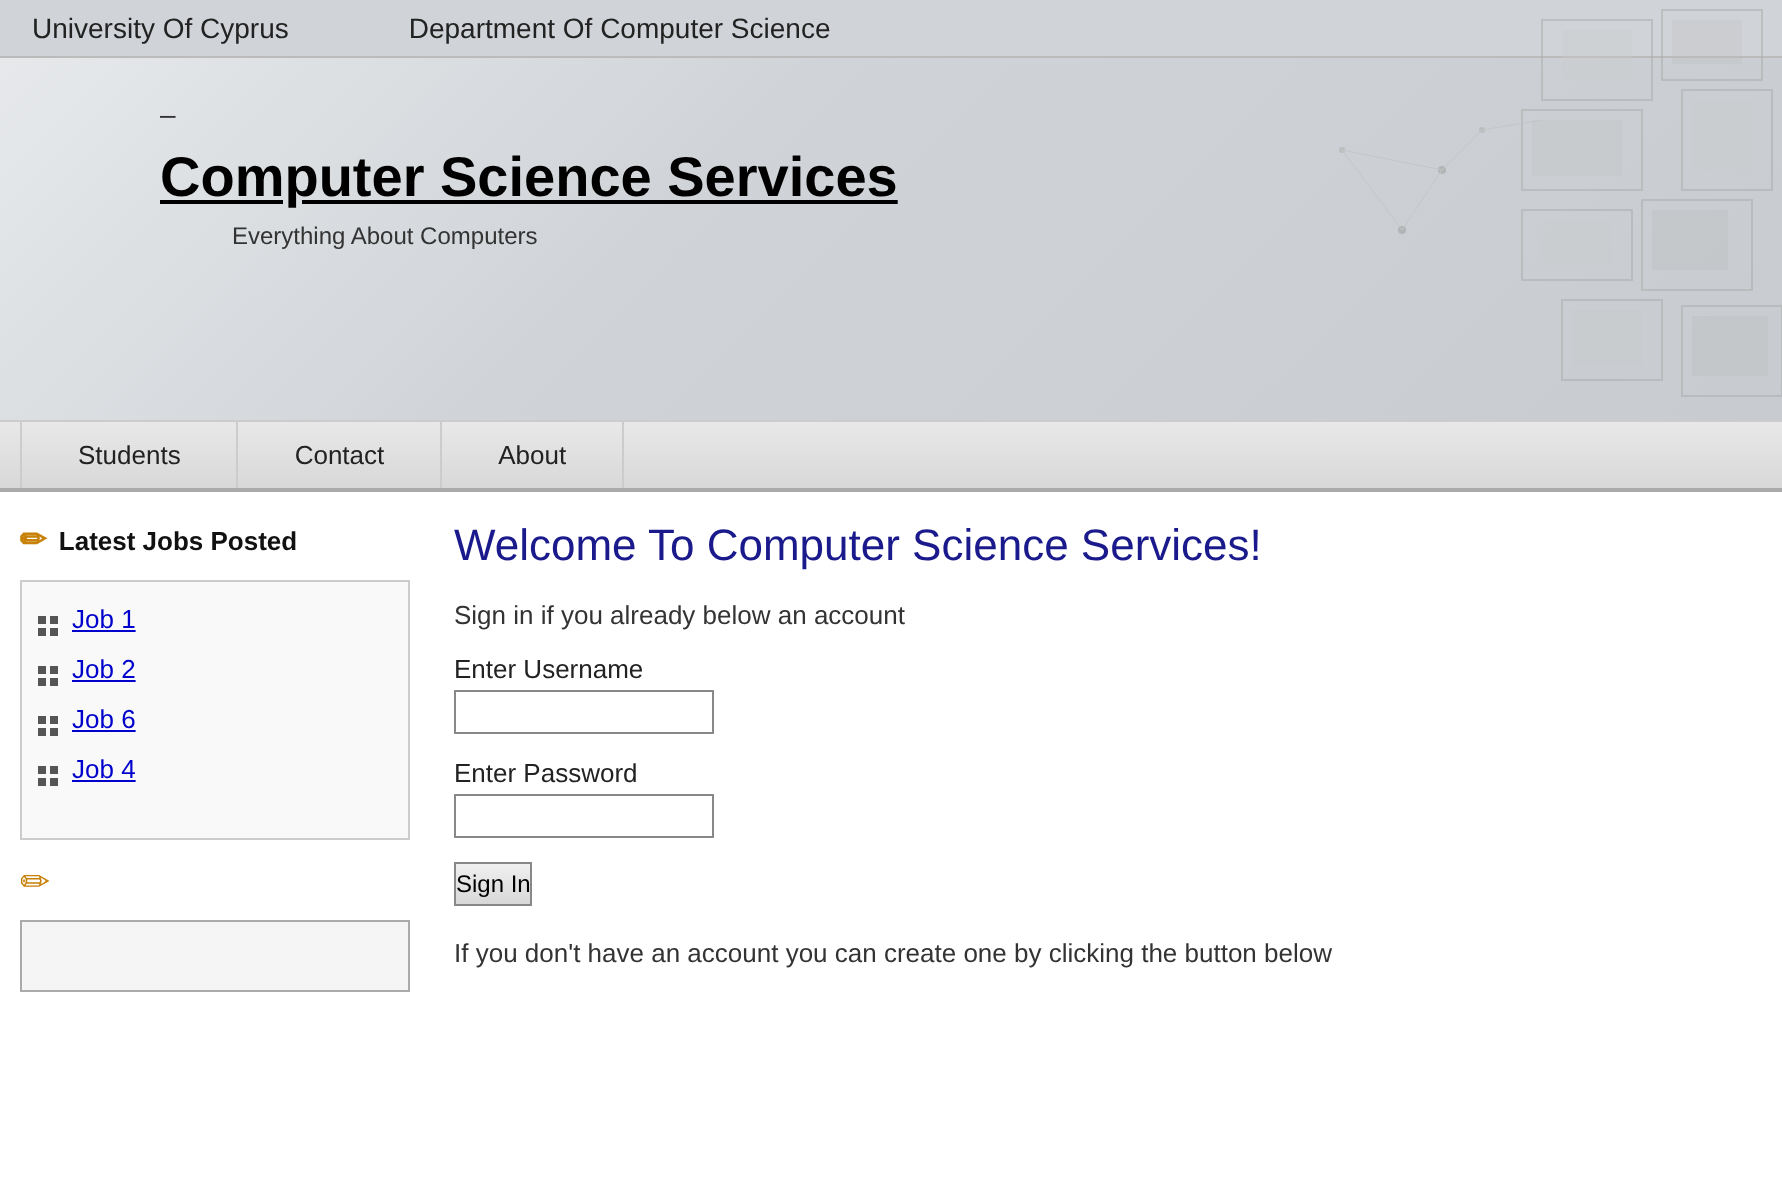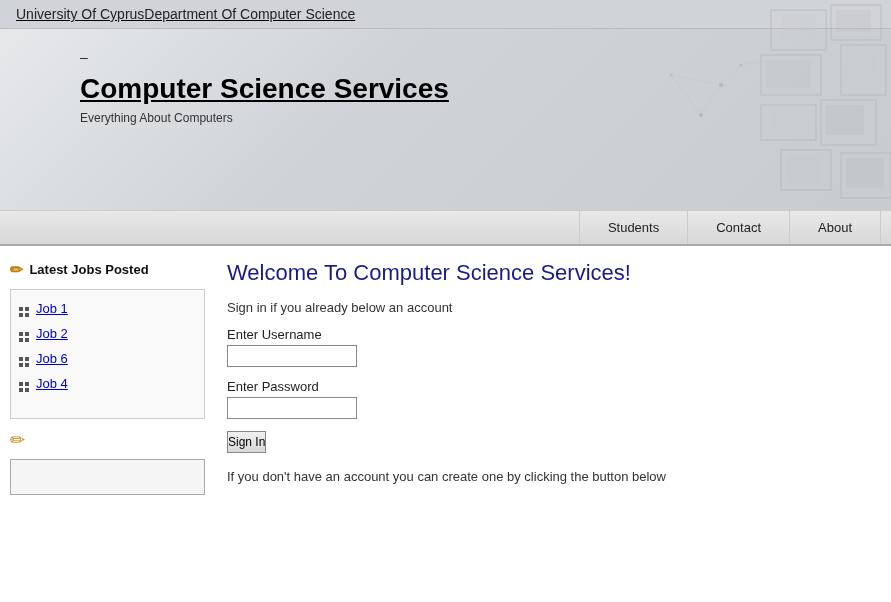--- a/index.html
+++ b/index.html
@@ -10,22 +10,22 @@
       position: relative;
       background: linear-gradient(135deg, #e8eaec 0%, #d0d4d8 40%, #c8ccd0 100%);
       height: 210px;
       overflow: hidden;
     }
     #header-top-bar {
       background: #d0d3d8;
       display: flex;
       align-items: center;
       padding: 6px 16px;
+      gap: 60px;
       border-bottom: 1px solid #bbb;
-      text-decoration: underline;
     }
     #header-top-bar span {
       font-size: 14px;
       color: #222;
     }
     #header-content {
       padding: 20px 0 0 80px;
       position: relative;
       z-index: 2;
     }
@@ -35,20 +35,21 @@
       color: #000;
       text-decoration: underline;
       display: block;
       margin-top: 8px;
     }
     #site-subtitle {
       font-size: 12px;
       color: #333;
       margin-top: 6px;
       display: block;
+      margin-left: 36px;
     }
 
     
     .header-bg {
       position: absolute;
       top: 0; right: 0;
       width: 420px;
       height: 210px;
       z-index: 1;
       opacity: 0.5;
@@ -56,21 +57,20 @@
 
     
     #navbar {
       background: linear-gradient(to bottom, #e8e8e8, #d8d8d8);
       border-top: 1px solid #ccc;
       border-bottom: 2px solid #aaa;
       display: flex;
       padding: 0 10px;
       height: 36px;
       align-items: stretch;
-      justify-content: flex-end;
     }
     .nav-item {
       padding: 8px 28px;
       font-size: 13px;
       color: #222;
       cursor: pointer;
       border-right: 1px solid #ccc;
       display: flex;
       align-items: center;
     }

